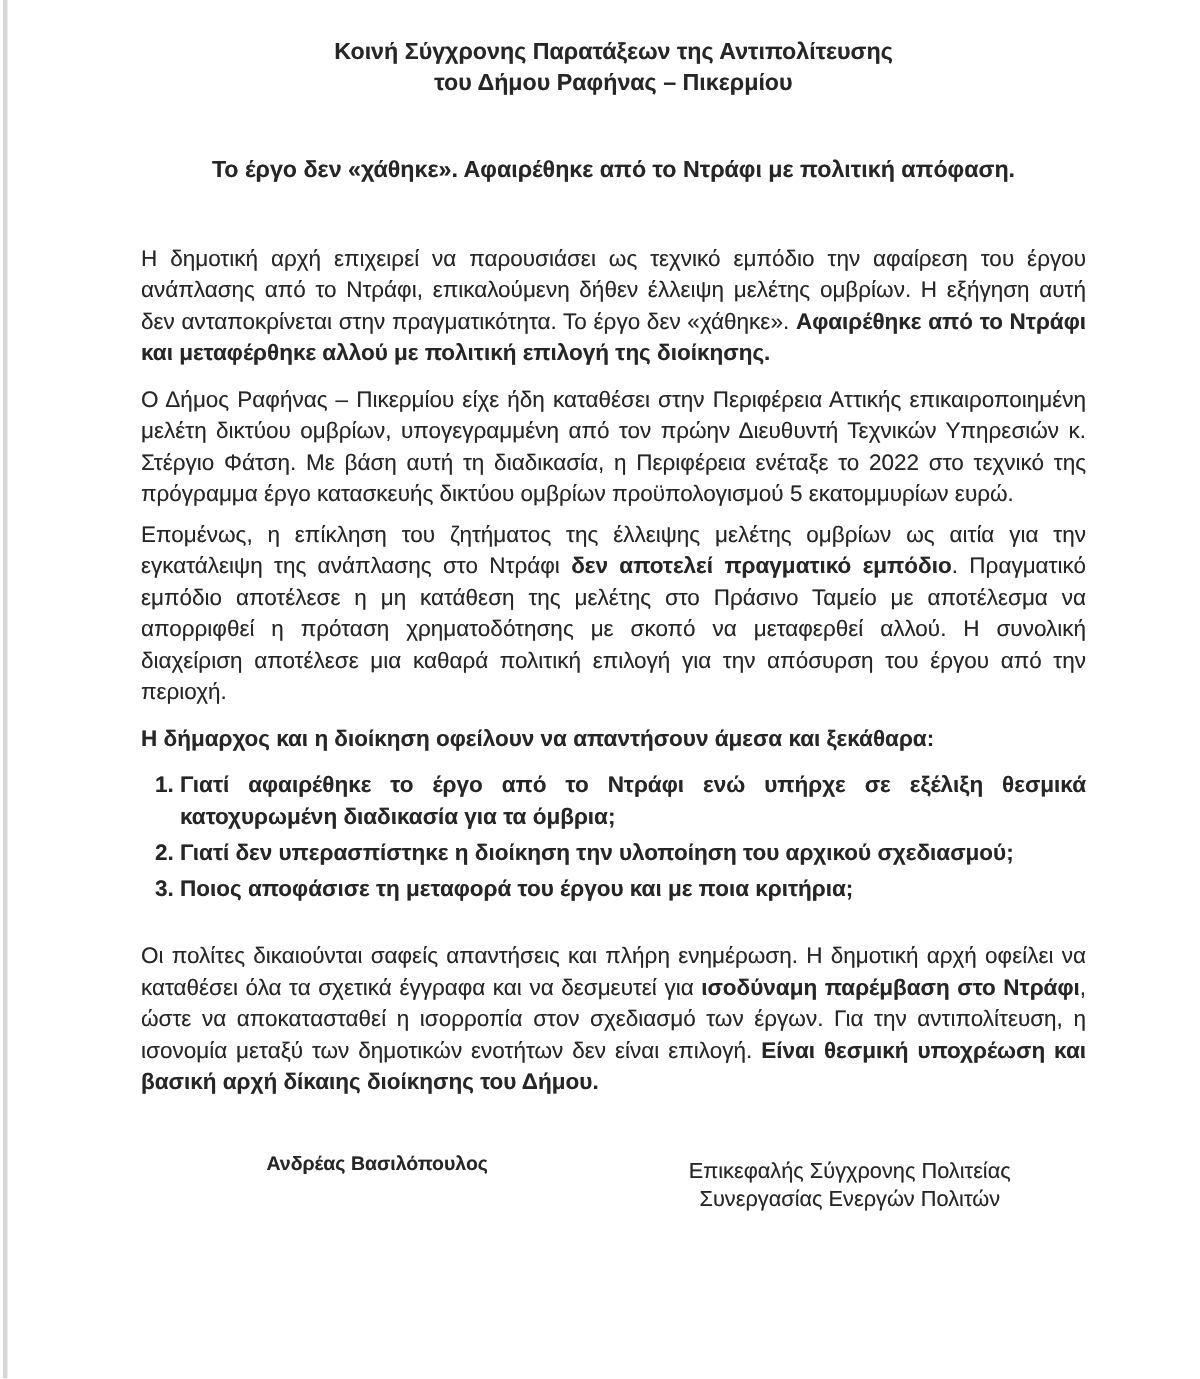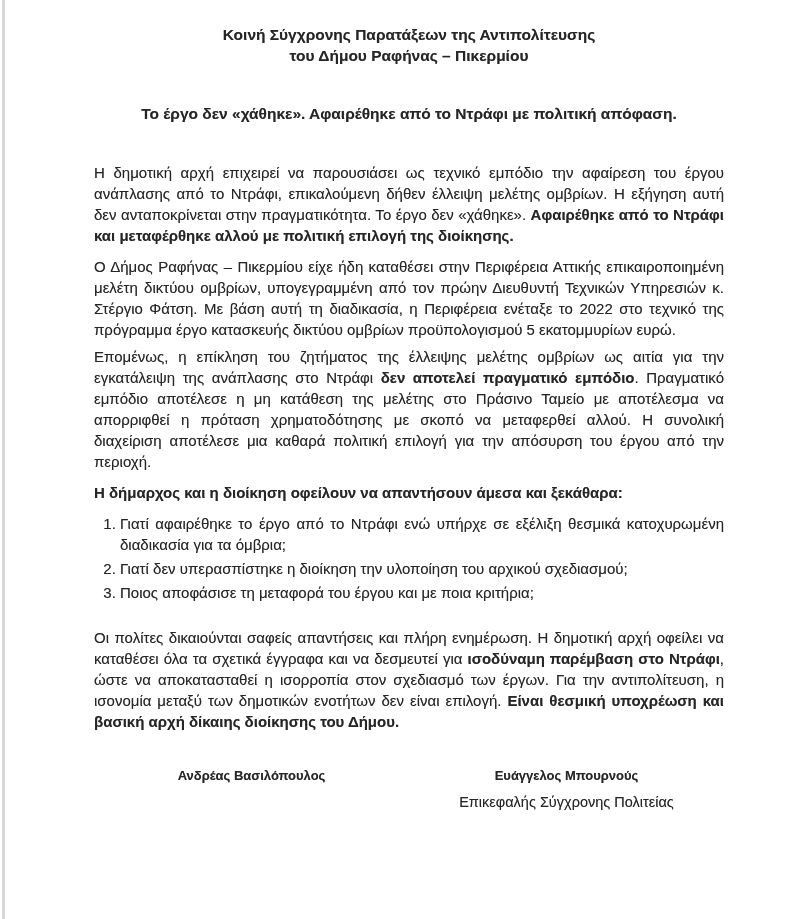--- a/index.html
+++ b/index.html
@@ -48,20 +48,21 @@
   .para.p3 { margin-top: 6px; }
   .q-heading {
     margin: 10px 0 0 0;
     font-weight: bold;
     font-size: 15px;
     line-height: 21px;
   }
   ol.q-list {
     margin: 10px 0 0 0;
     padding-left: 26px;
+    font-weight: bold;
   }
   ol.q-list li {
     text-align: justify;
     font-size: 15px;
     line-height: 21px;
     margin-bottom: 3px;
   }
   .para.closing { margin-top: 24px; }
   .signatures {
     display: flex;
@@ -108,20 +109,20 @@
     <li>Ποιος αποφάσισε τη μεταφορά του έργου και με ποια κριτήρια;</li>
   </ol>
 
   <p class="para closing"><span>Οι πολίτες δικαιούνται σαφείς απαντήσεις και πλήρη ενημέρωση. Η δημοτική αρχή οφείλει να καταθέσει όλα τα σχετικά έγγραφα και να δεσμευτεί για </span><strong>ισοδύναμη παρέμβαση στο Ντράφι</strong><span>, ώστε να αποκατασταθεί η ισορροπία στον σχεδιασμό των έργων. Για την αντιπολίτευση, η ισονομία μεταξύ των δημοτικών ενοτήτων δεν είναι επιλογή. </span><strong>Είναι θεσμική υποχρέωση και βασική αρχή δίκαιης διοίκησης του Δήμου.</strong></p>
 
   <div class="signatures">
     <div class="sig-col">
       <div class="sig-name">Ανδρέας Βασιλόπουλος</div>
     </div>
     <div class="sig-col">
-      <div class="sig-name">Ευάγγελος Μπουρνούς</div>
       <div class="sig-roles">
         <div class="sig-role">Επικεφαλής Σύγχρονης Πολιτείας</div>
+        <div class="sig-role">Συνεργασίας Ενεργών Πολιτών</div>
       </div>
     </div>
   </div>
 
 </div>
 
 </body></html>

